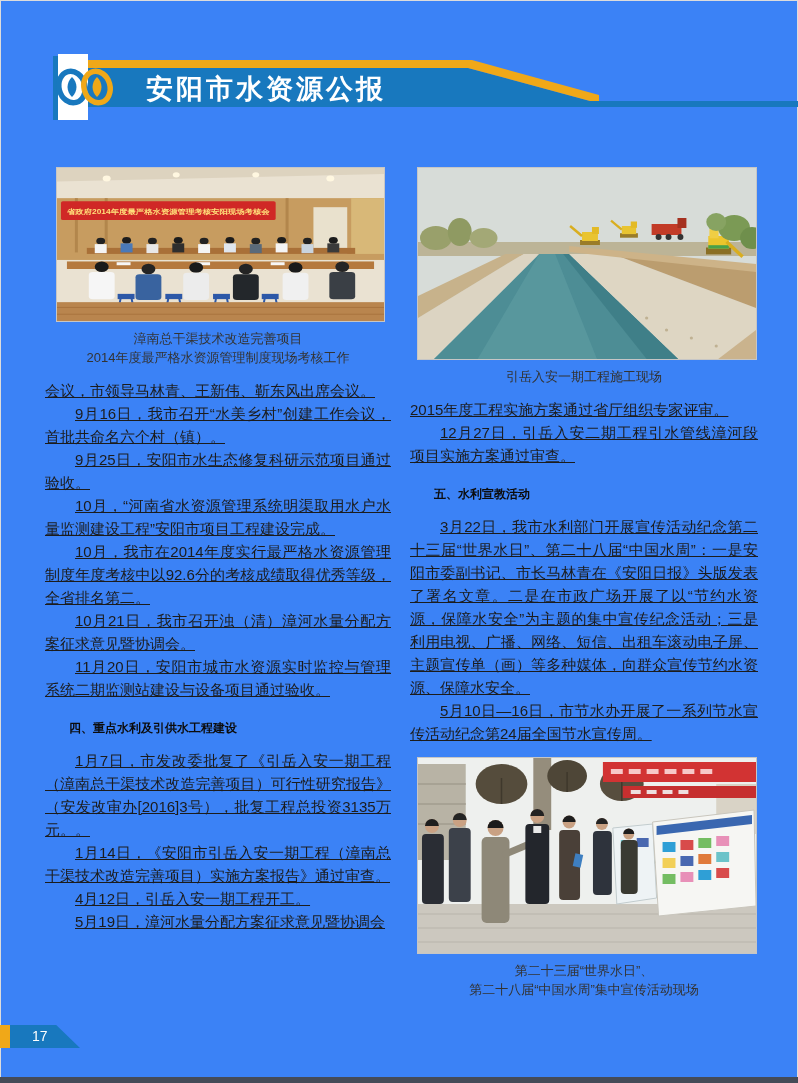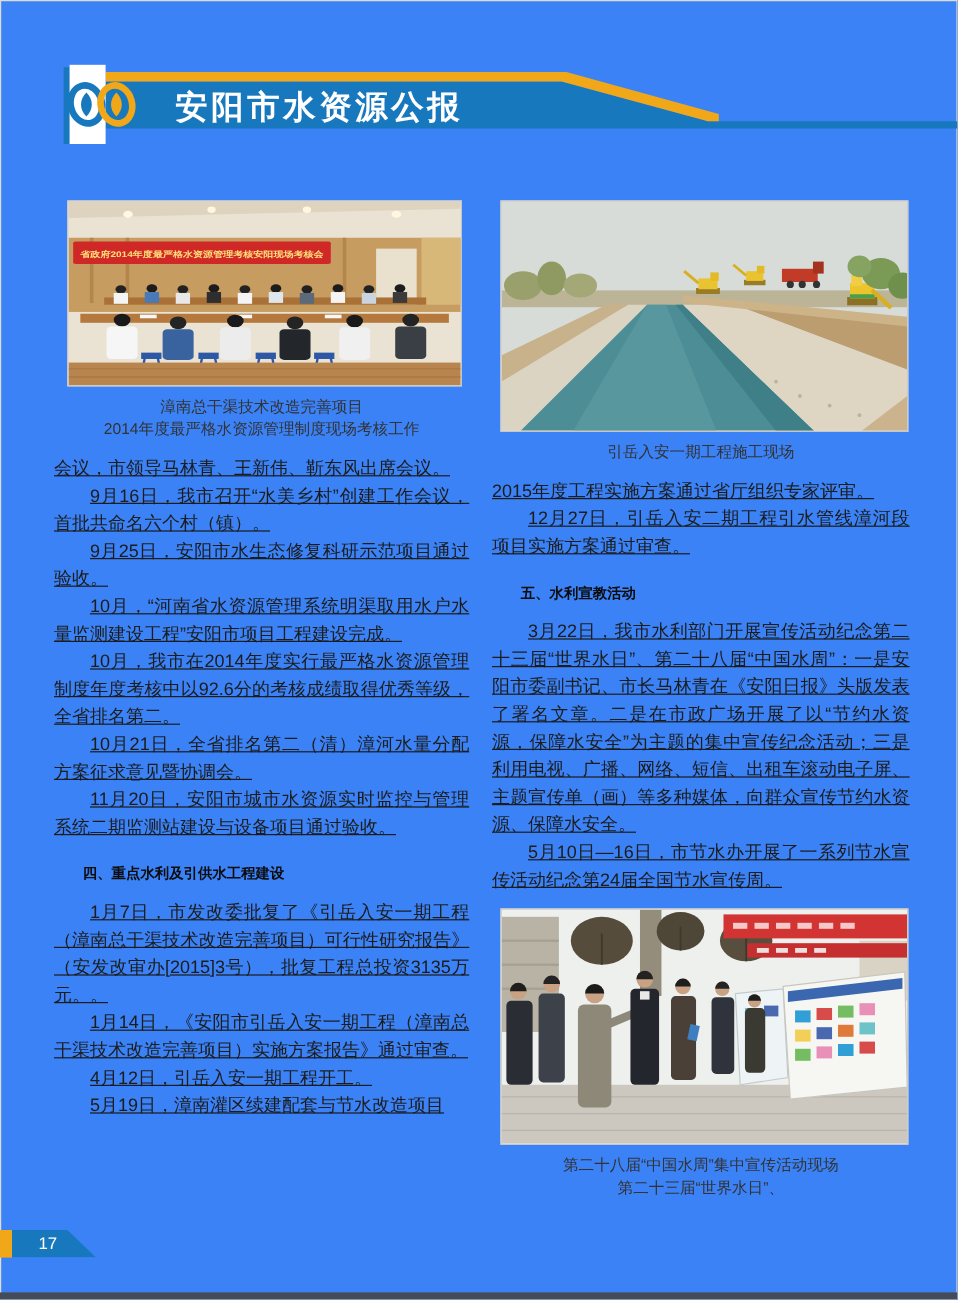--- a/index.html
+++ b/index.html
@@ -140,29 +140,29 @@
       <div class="caption">漳南总干渠技术改造完善项目</div>
       <div class="caption">2014年度最严格水资源管理制度现场考核工作</div>
     </div>
 
     <div class="body-text">
       <p class="para no-indent">会议，市领导马林青、王新伟、靳东风出席会议。</p>
       <p class="para">9月16日，我市召开“水美乡村”创建工作会议，首批共命名六个村（镇）。</p>
       <p class="para">9月25日，安阳市水生态修复科研示范项目通过验收。</p>
       <p class="para">10月，“河南省水资源管理系统明渠取用水户水量监测建设工程”安阳市项目工程建设完成。</p>
       <p class="para">10月，我市在2014年度实行最严格水资源管理制度年度考核中以92.6分的考核成绩取得优秀等级，全省排名第二。</p>
-      <p class="para">10月21日，全省排名第二（清）漳河水量分配方案征求意见暨协调会。</p>
+      <p class="para">10月21日，我市召开浊（清）漳河水量分配方案征求意见暨协调会。</p>
       <p class="para">11月20日，安阳市城市水资源实时监控与管理系统二期监测站建设与设备项目通过验收。</p>
 
       <h3 class="section-heading">四、重点水利及引供水工程建设</h3>
 
-      <p class="para">1月7日，市发改委批复了《引岳入安一期工程（漳南总干渠技术改造完善项目）可行性研究报告》（安发改审办[2015]3号），批复工程总投资3135万元。。</p>
+      <p class="para">1月7日，市发改委批复了《引岳入安一期工程（漳南总干渠技术改造完善项目）可行性研究报告》（安发改审办[2016]3号），批复工程总投资3135万元。。</p>
       <p class="para">1月14日，《安阳市引岳入安一期工程（漳南总干渠技术改造完善项目）实施方案报告》通过审查。</p>
       <p class="para">4月12日，引岳入安一期工程开工。</p>
-      <p class="para">5月19日，漳南灌区续建配套与节水改造项目</p>
+      <p class="para">5月19日，漳河水量分配方案征求意见暨协调会</p>
     </div>
   </div>
 
   <div class="column col-right">
 
     <div class="photo-frame pf-rtop">
       <svg viewBox="0 0 340 191" preserveAspectRatio="none">
         <rect width="340" height="191" fill="#d7dcd8"></rect>
         <rect y="74" width="340" height="14" fill="#bcb497"></rect>
         <ellipse cx="18" cy="70" rx="16" ry="12" fill="#99a06b"></ellipse>
@@ -298,22 +298,22 @@
           <circle cx="185" cy="66" r="6" fill="#c9a183"></circle>
             <path d="M179,66 a6,6 0 0 1 12,0" fill="#242424"></path>
           <rect x="176" y="73" width="19" height="64" rx="4" fill="#2e333c"></rect>
           <circle cx="212" cy="76" r="5.5" fill="#c9a183"></circle>
             <path d="M206.5,76 a5.5,5.5 0 0 1 11,0" fill="#1e1e1e"></path>
           <rect x="204" y="82" width="17" height="54" rx="4" fill="#3a3a32"></rect>
         </g>
       </svg>
     </div>
     <div class="cap-block">
+      <div class="caption">第二十三届“世界水日”、</div>
       <div class="caption">第二十八届“中国水周”集中宣传活动现场</div>
-      <div class="caption">第二十三届“世界水日”、</div>
     </div>
   </div>
 
   <div class="page-tab">
     <div class="tab-yellow"></div>
     <div class="tab-blue">17</div>
   </div>
   <div class="footer-bar"></div>
 
 </div>

